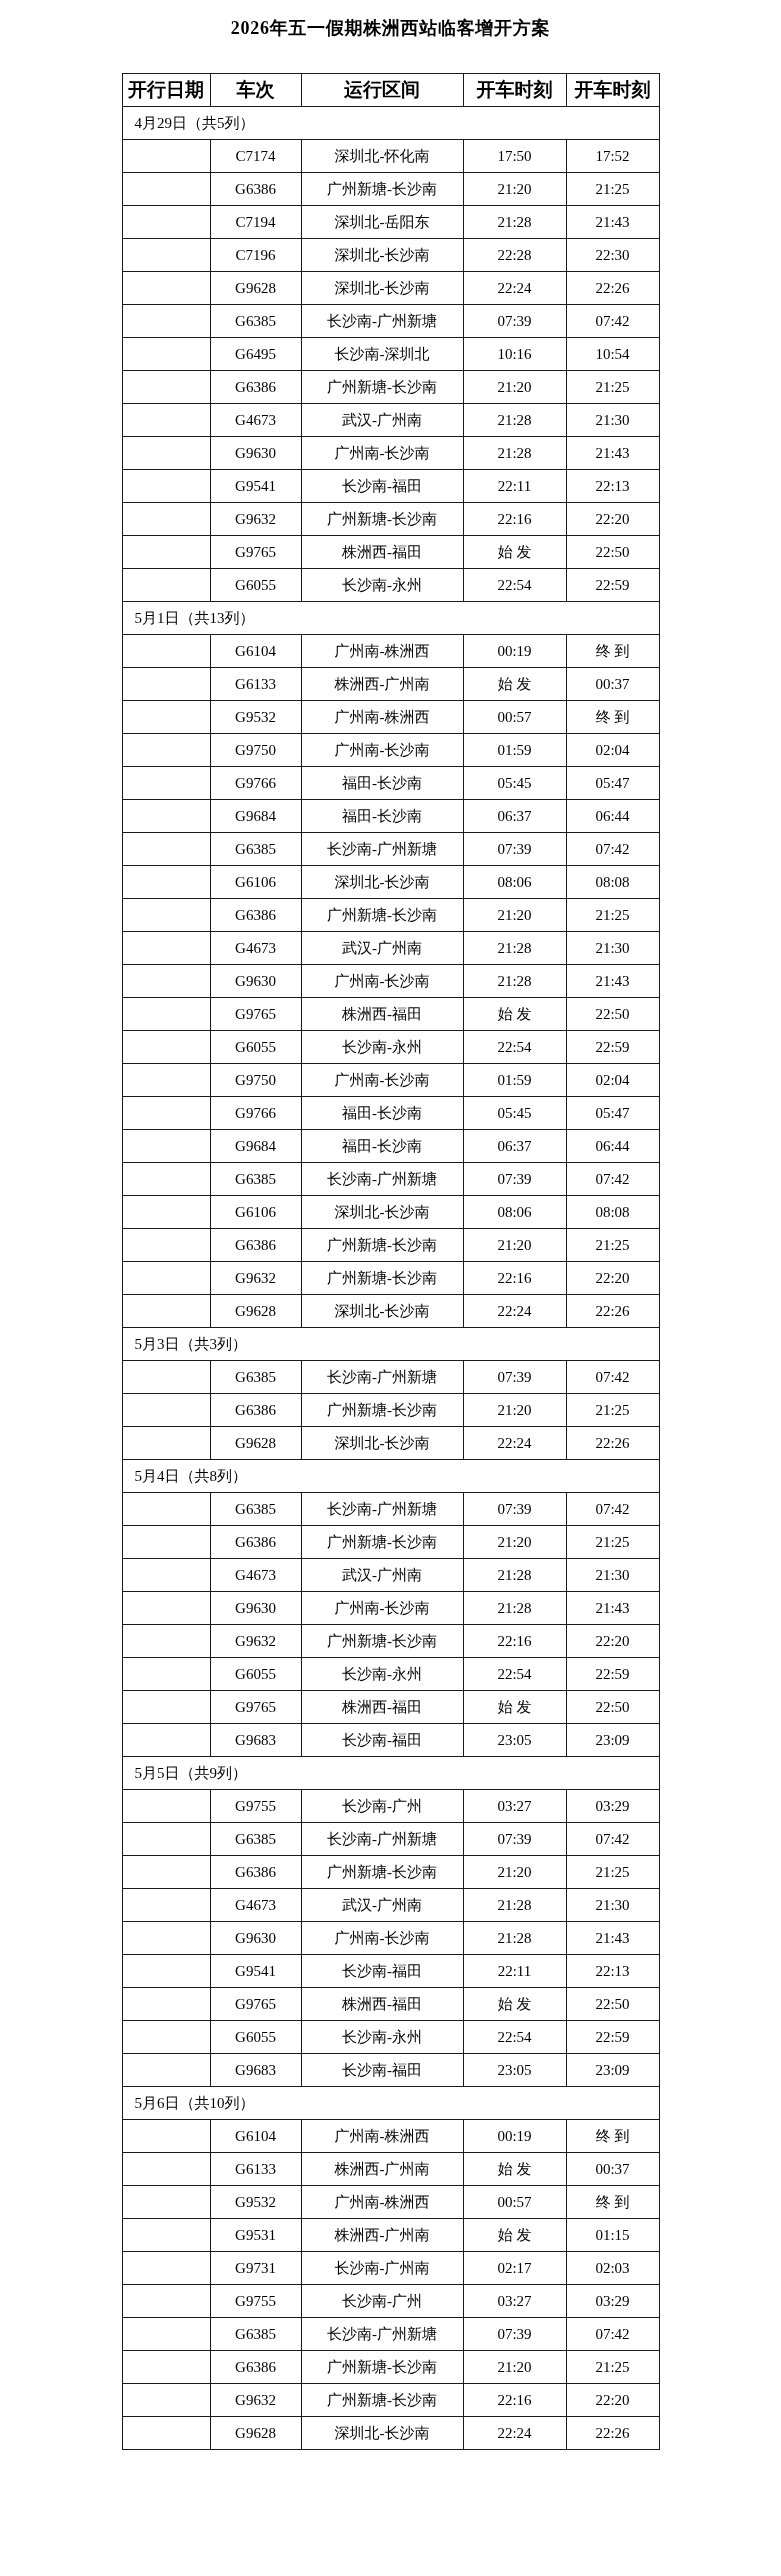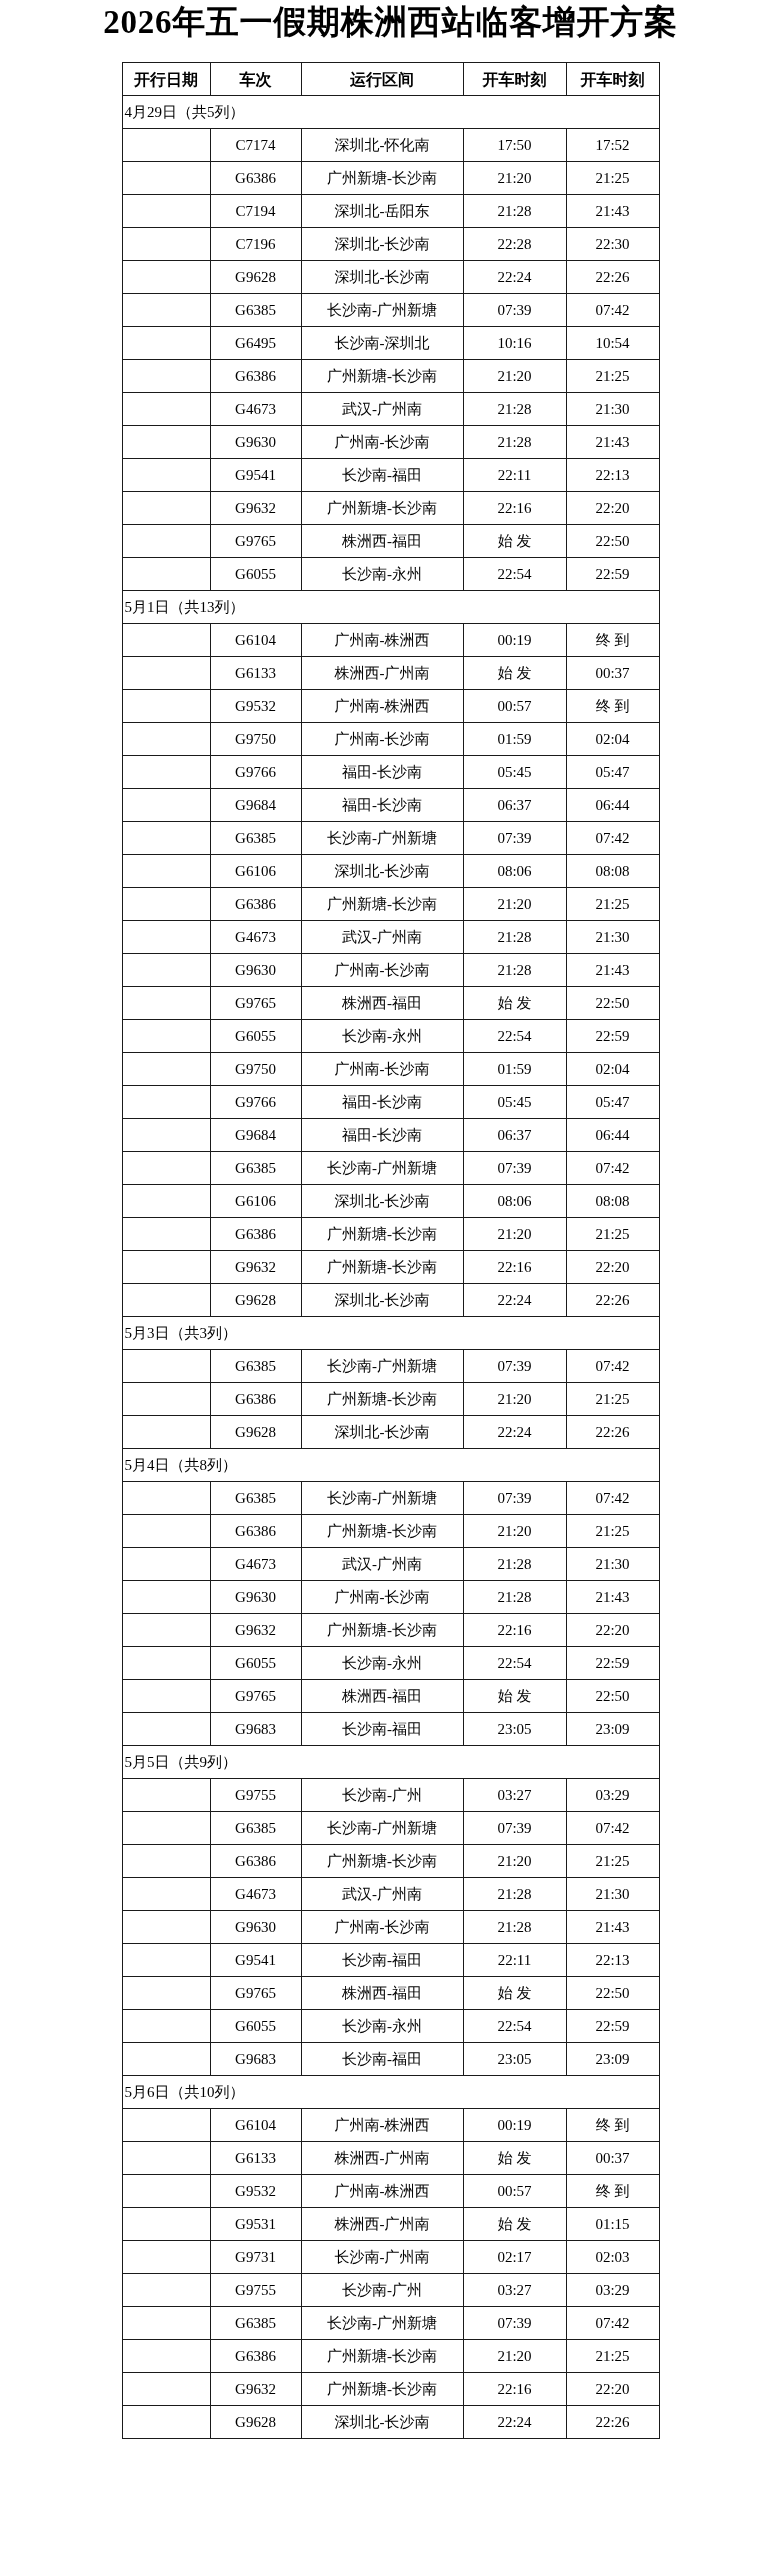--- a/index.html
+++ b/index.html
@@ -14,24 +14,24 @@
     font-family: "Liberation Serif", "DejaVu Serif", serif;
     color: #000000;
   }
   .page {
     width: 781px;
     height: 2576px;
     background: #ffffff;
     position: relative;
   }
   .doc-title {
-    margin: 0;
+    margin: 16px;
     padding-bottom: 17.4px;
     text-align: center;
-    font-size: 33px;
+    font-size: 18px;
     font-weight: bold;
     letter-spacing: 0.7px;
     color: #000000;
   }
   table.schedule {
     width: 538px;
     margin: 0 auto;
     border-collapse: collapse;
     table-layout: fixed;
   }
@@ -41,26 +41,26 @@
     height: 32px;
     padding: 0;
     text-align: center;
     vertical-align: middle;
     font-size: 15px;
     line-height: 1.1;
     overflow: hidden;
     white-space: nowrap;
   }
   table.schedule th {
-    font-size: 16px;
+    font-size: 19px;
     font-weight: bold;
   }
   table.schedule td.date-cell {
     text-align: left;
-    padding-left: 2px;
+    padding-left: 12px;
     font-size: 15px;
   }
   col.c-date   { width: 88px; }
   col.c-train  { width: 91px; }
   col.c-route  { width: 162px; }
   col.c-arr    { width: 103px; }
   col.c-dep    { width: 93px; }
 </style>
 </head>
 <body>

